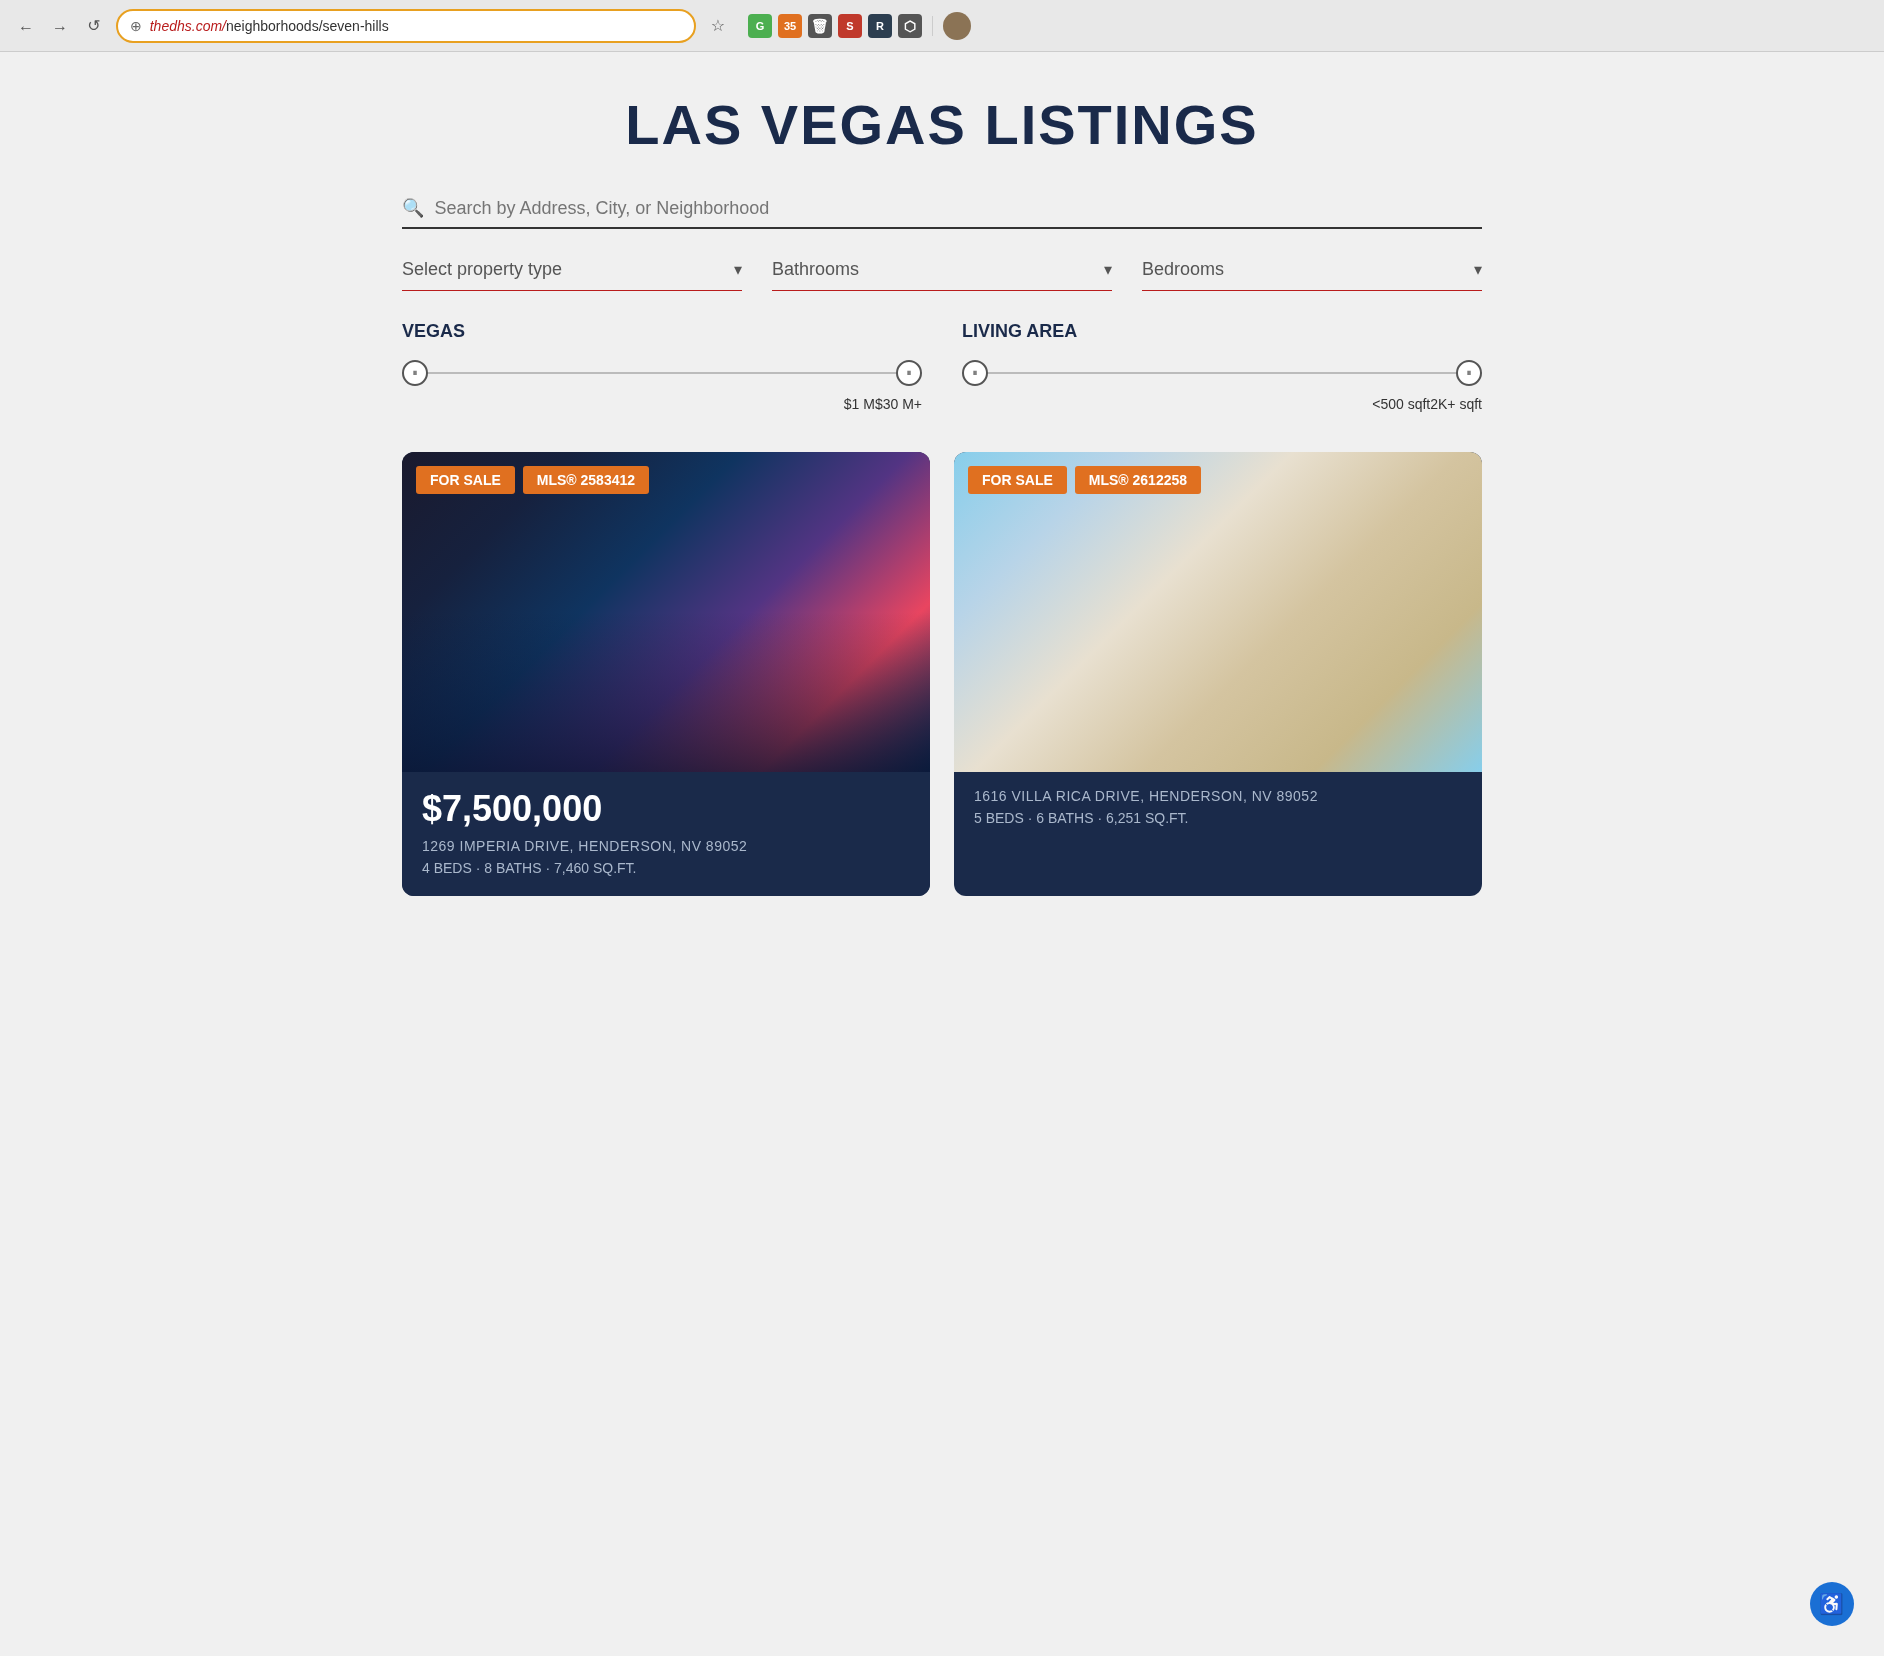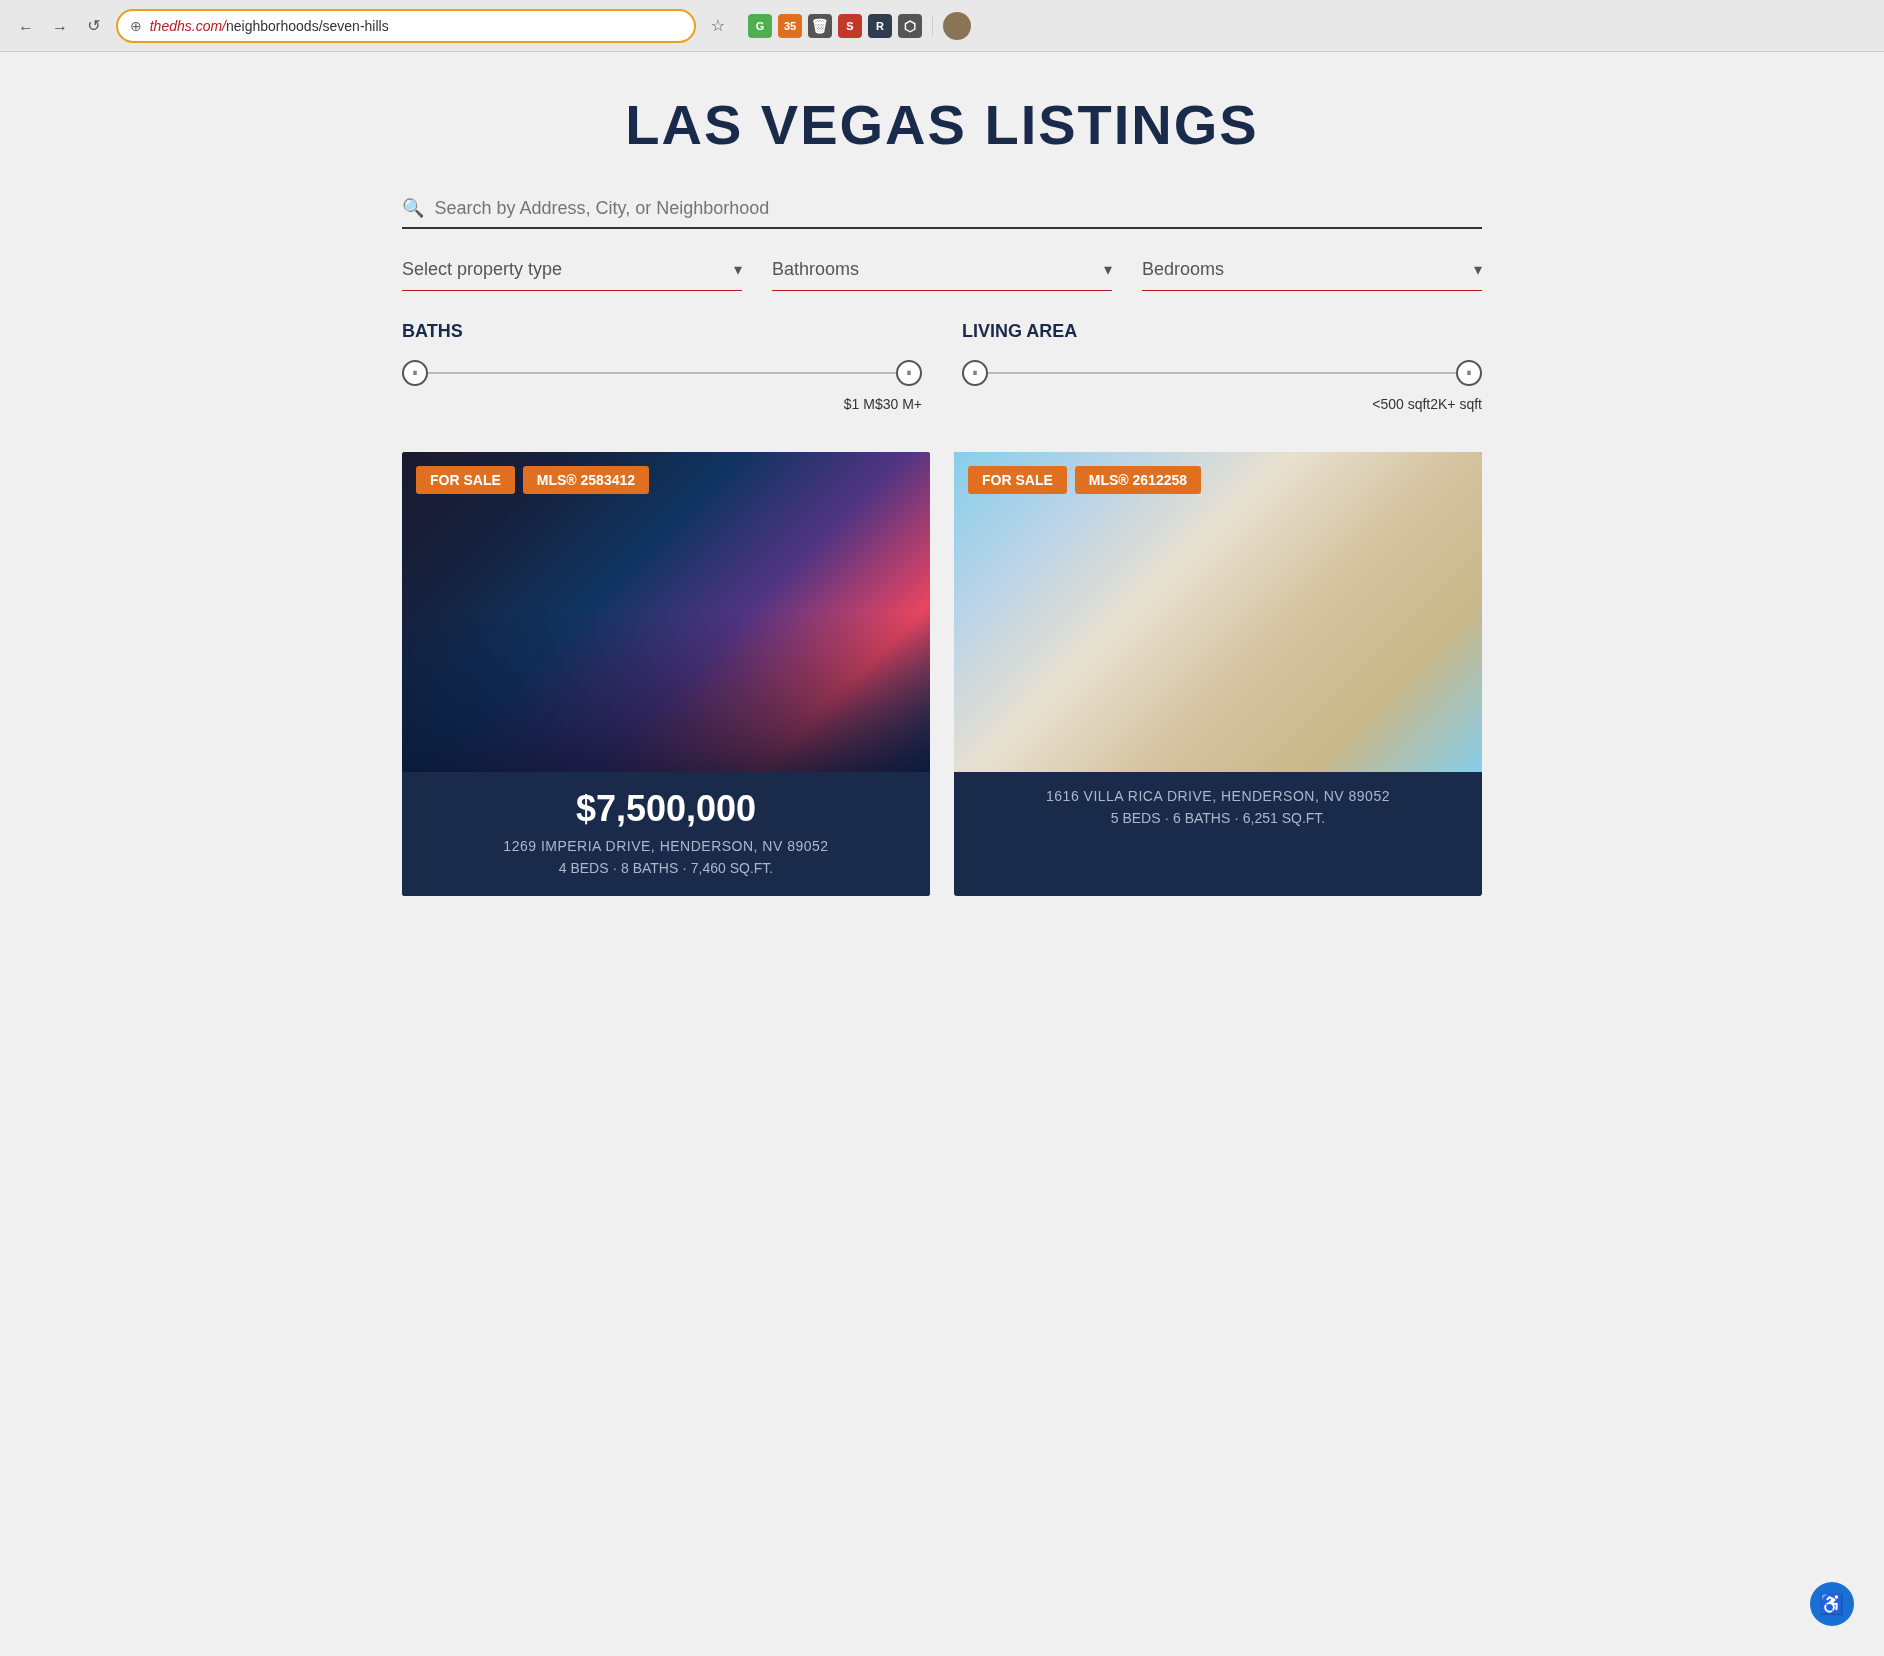--- a/index.html
+++ b/index.html
@@ -257,25 +257,24 @@
     }
 
     
     .listings-grid {
       display: grid;
       grid-template-columns: 1fr 1fr;
       gap: 24px;
     }
 
     .listing-card {
-      border-radius: 3px;
+      border-radius: 12px;
       overflow: hidden;
       background: #1a2a4a;
       cursor: pointer;
-      text-align: center;
     }
 
     .listing-image {
       position: relative;
       height: 320px;
       overflow: hidden;
     }
 
     
     .img-placeholder {
@@ -431,21 +430,21 @@
     </div>
     <div class="filter-dropdown">
       <span class="filter-label">Bedrooms</span>
       <span class="filter-arrow">▾</span>
     </div>
   </div>
 
   <div class="sliders-row">
 
     <div class="slider-section">
-      <div class="slider-title">BATHS</div>
+      <div class="slider-title">VEGAS</div>
       <div class="slider-track-container">
         <div class="slider-track">
           <div class="slider-handle slider-handle-left">⏸</div>
           <div class="slider-handle slider-handle-right">⏸</div>
         </div>
       </div>
       <div class="slider-range-labels">
         <span class="slider-range-label">$1 M</span>
         <span class="slider-range-label">$30 M+</span>
       </div>

